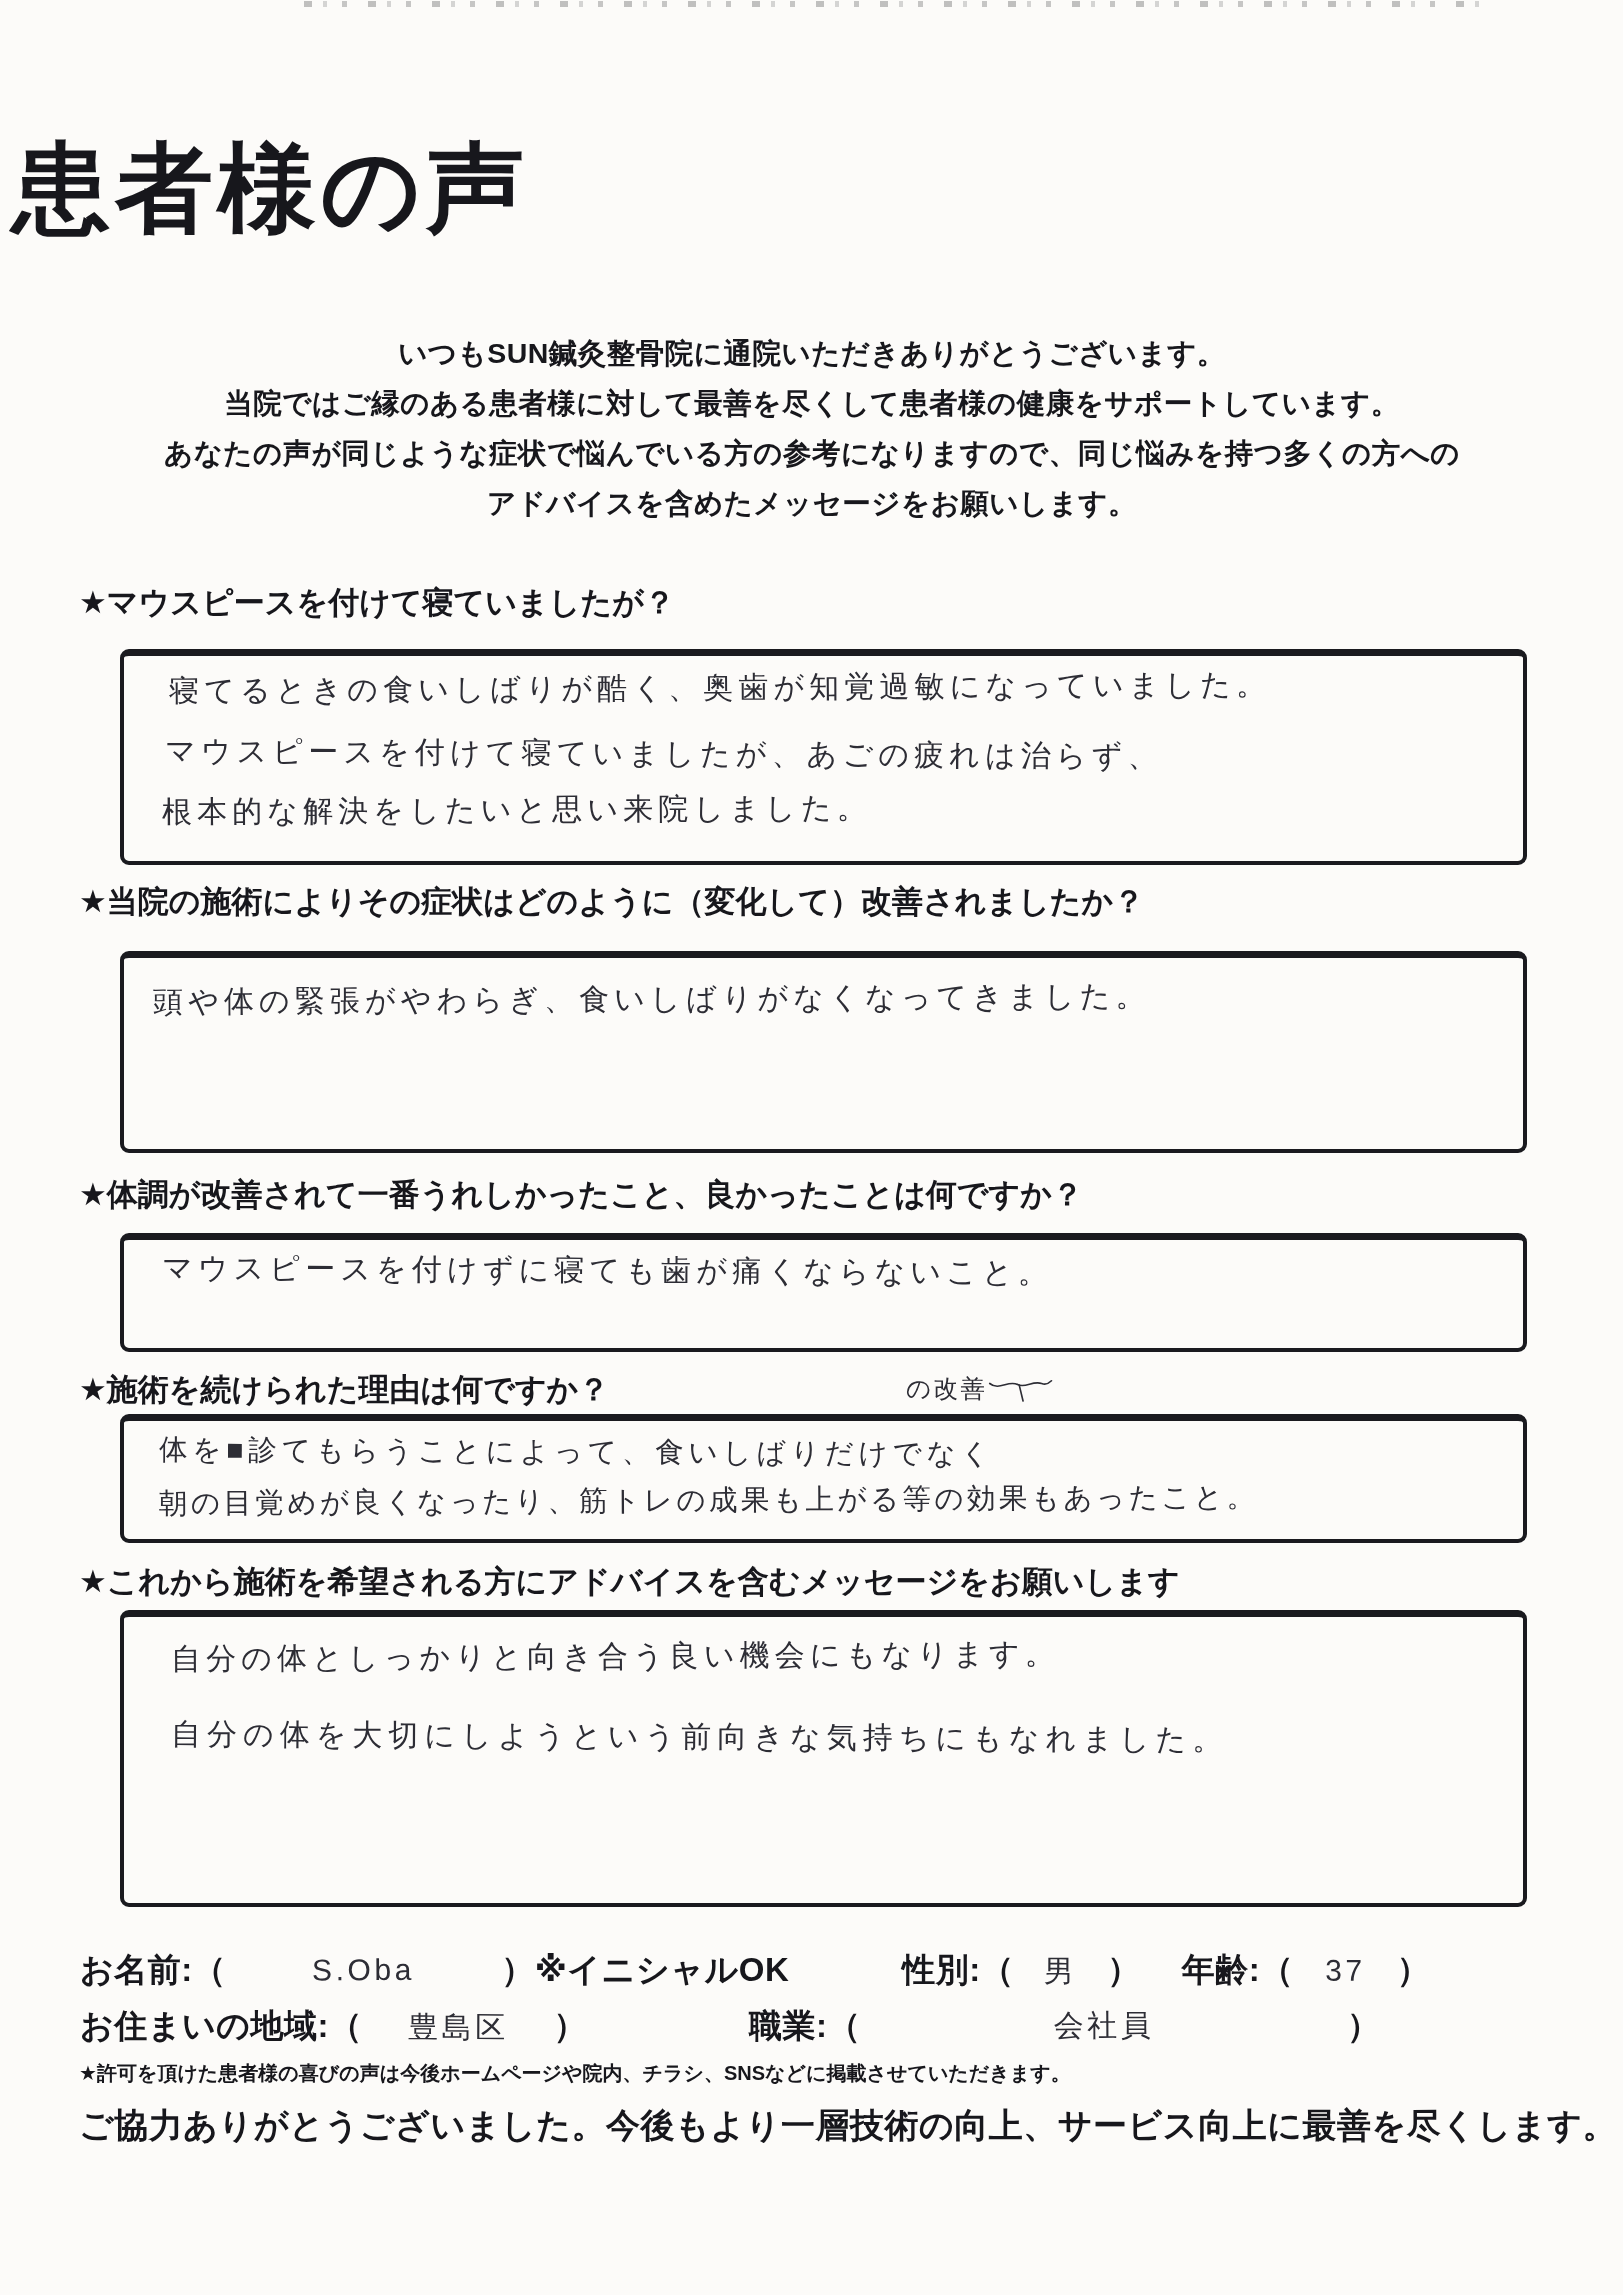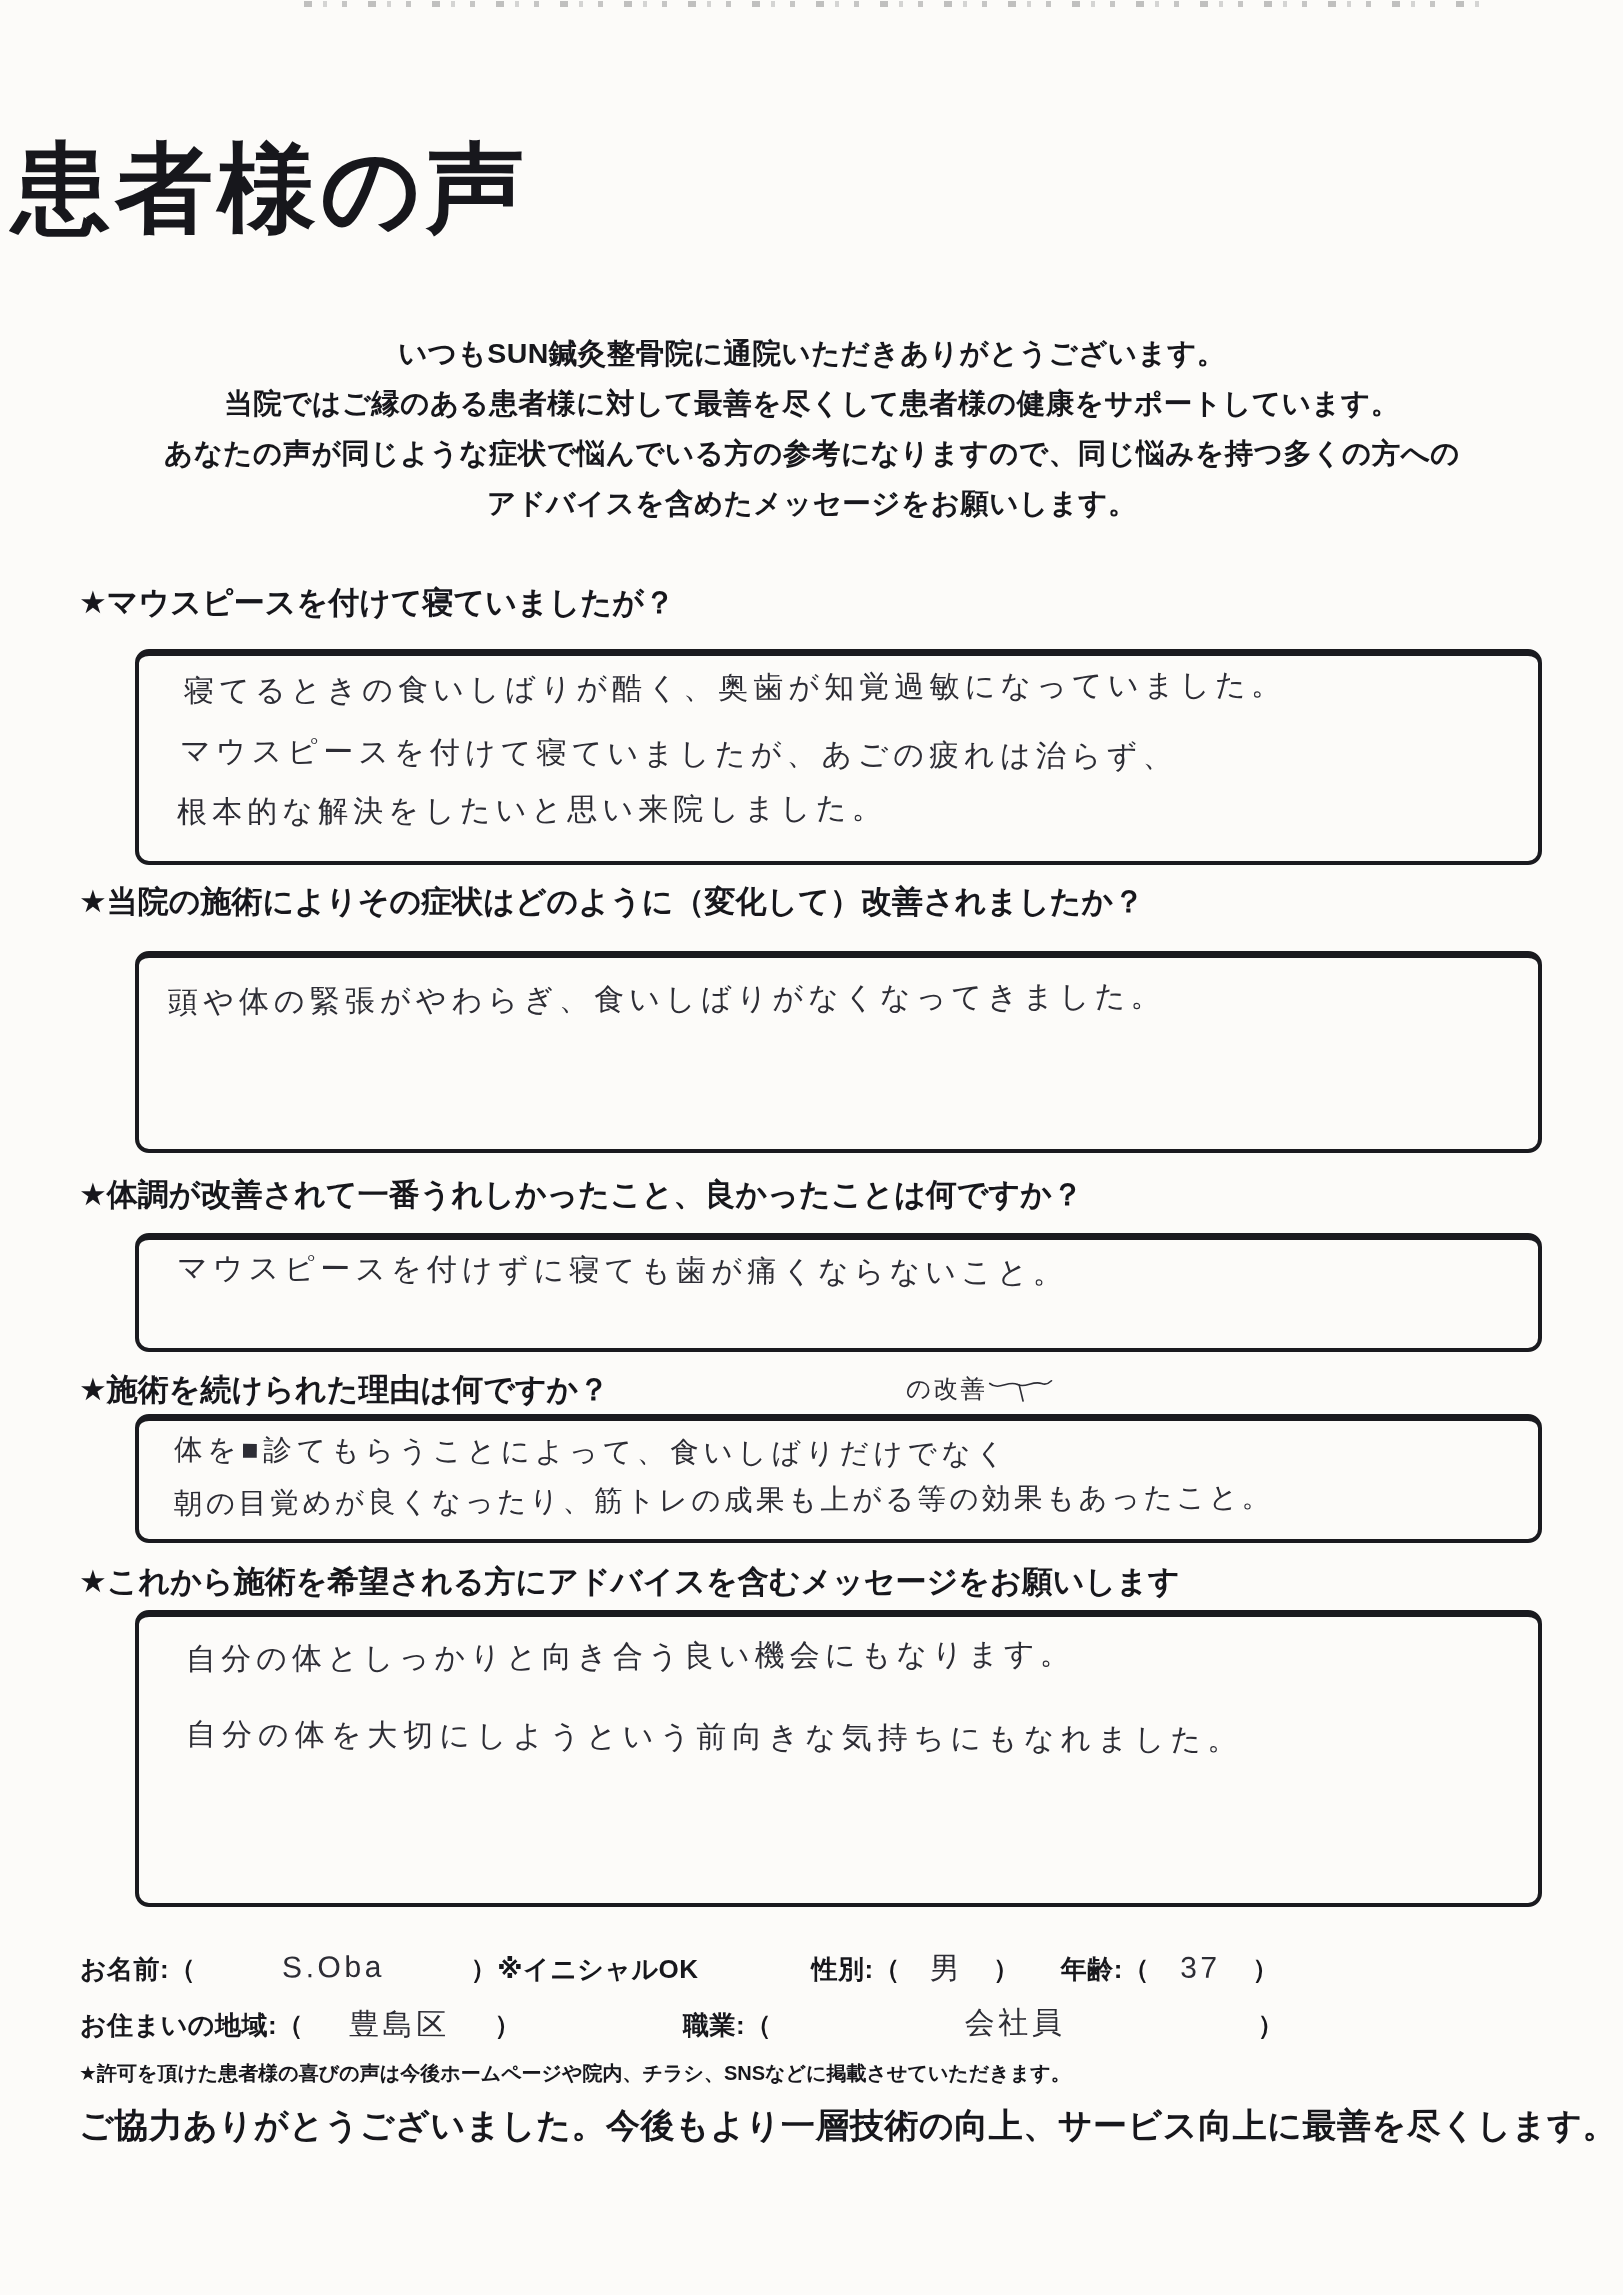--- a/index.html
+++ b/index.html
@@ -27,41 +27,41 @@
   .intro{
     position:absolute;top:328px;left:0;width:100%;
     text-align:center;font-size:28.5px;font-weight:600;line-height:50px;
     letter-spacing:0.5px;
   }
   .q{
     position:absolute;left:79px;
     font-size:31px;font-weight:bold;white-space:nowrap;letter-spacing:0px;
   }
   .box{
-    position:absolute;left:135px;width:1407px;
+    position:absolute;left:120px;width:1407px;
     border:4.9px solid #1a1a1f;border-top-width:7.4px;
-    border-radius:14px;box-sizing:border-box;background:transparent;
+    border-radius:9px;box-sizing:border-box;background:transparent;
   }
   .hw{
     font-size:30px;color:#2d2d35;
     letter-spacing:0.17em;white-space:nowrap;line-height:1;
   }
   .box .hw{display:block;}
   .tilt-a{transform:rotate(-0.35deg);transform-origin:left center;}
   .tilt-b{transform:rotate(0.3deg);transform-origin:left center;}
   .insert-note{
     position:absolute;left:906px;top:1366px;width:147px;
     display:flex;align-items:center;z-index:3;
   }
   .insert-note .hw{font-size:24.5px;letter-spacing:0.1em;}
   .form-row{
     position:absolute;left:80px;
     display:flex;align-items:baseline;white-space:nowrap;
   }
-  .flabel{font-size:26px;font-weight:bold;letter-spacing:0.5px;}
+  .flabel{font-size:33px;font-weight:bold;letter-spacing:0.5px;}
   .fvalue{
     font-size:30px;color:#2d2d35;text-align:center;
     letter-spacing:0.12em;display:inline-block;
   }
   .footer-note{
     position:absolute;left:79px;top:2060px;
     font-size:20px;font-weight:bold;white-space:nowrap;letter-spacing:0px;
   }
   .footer-thanks{
     position:absolute;left:79px;top:2103px;

